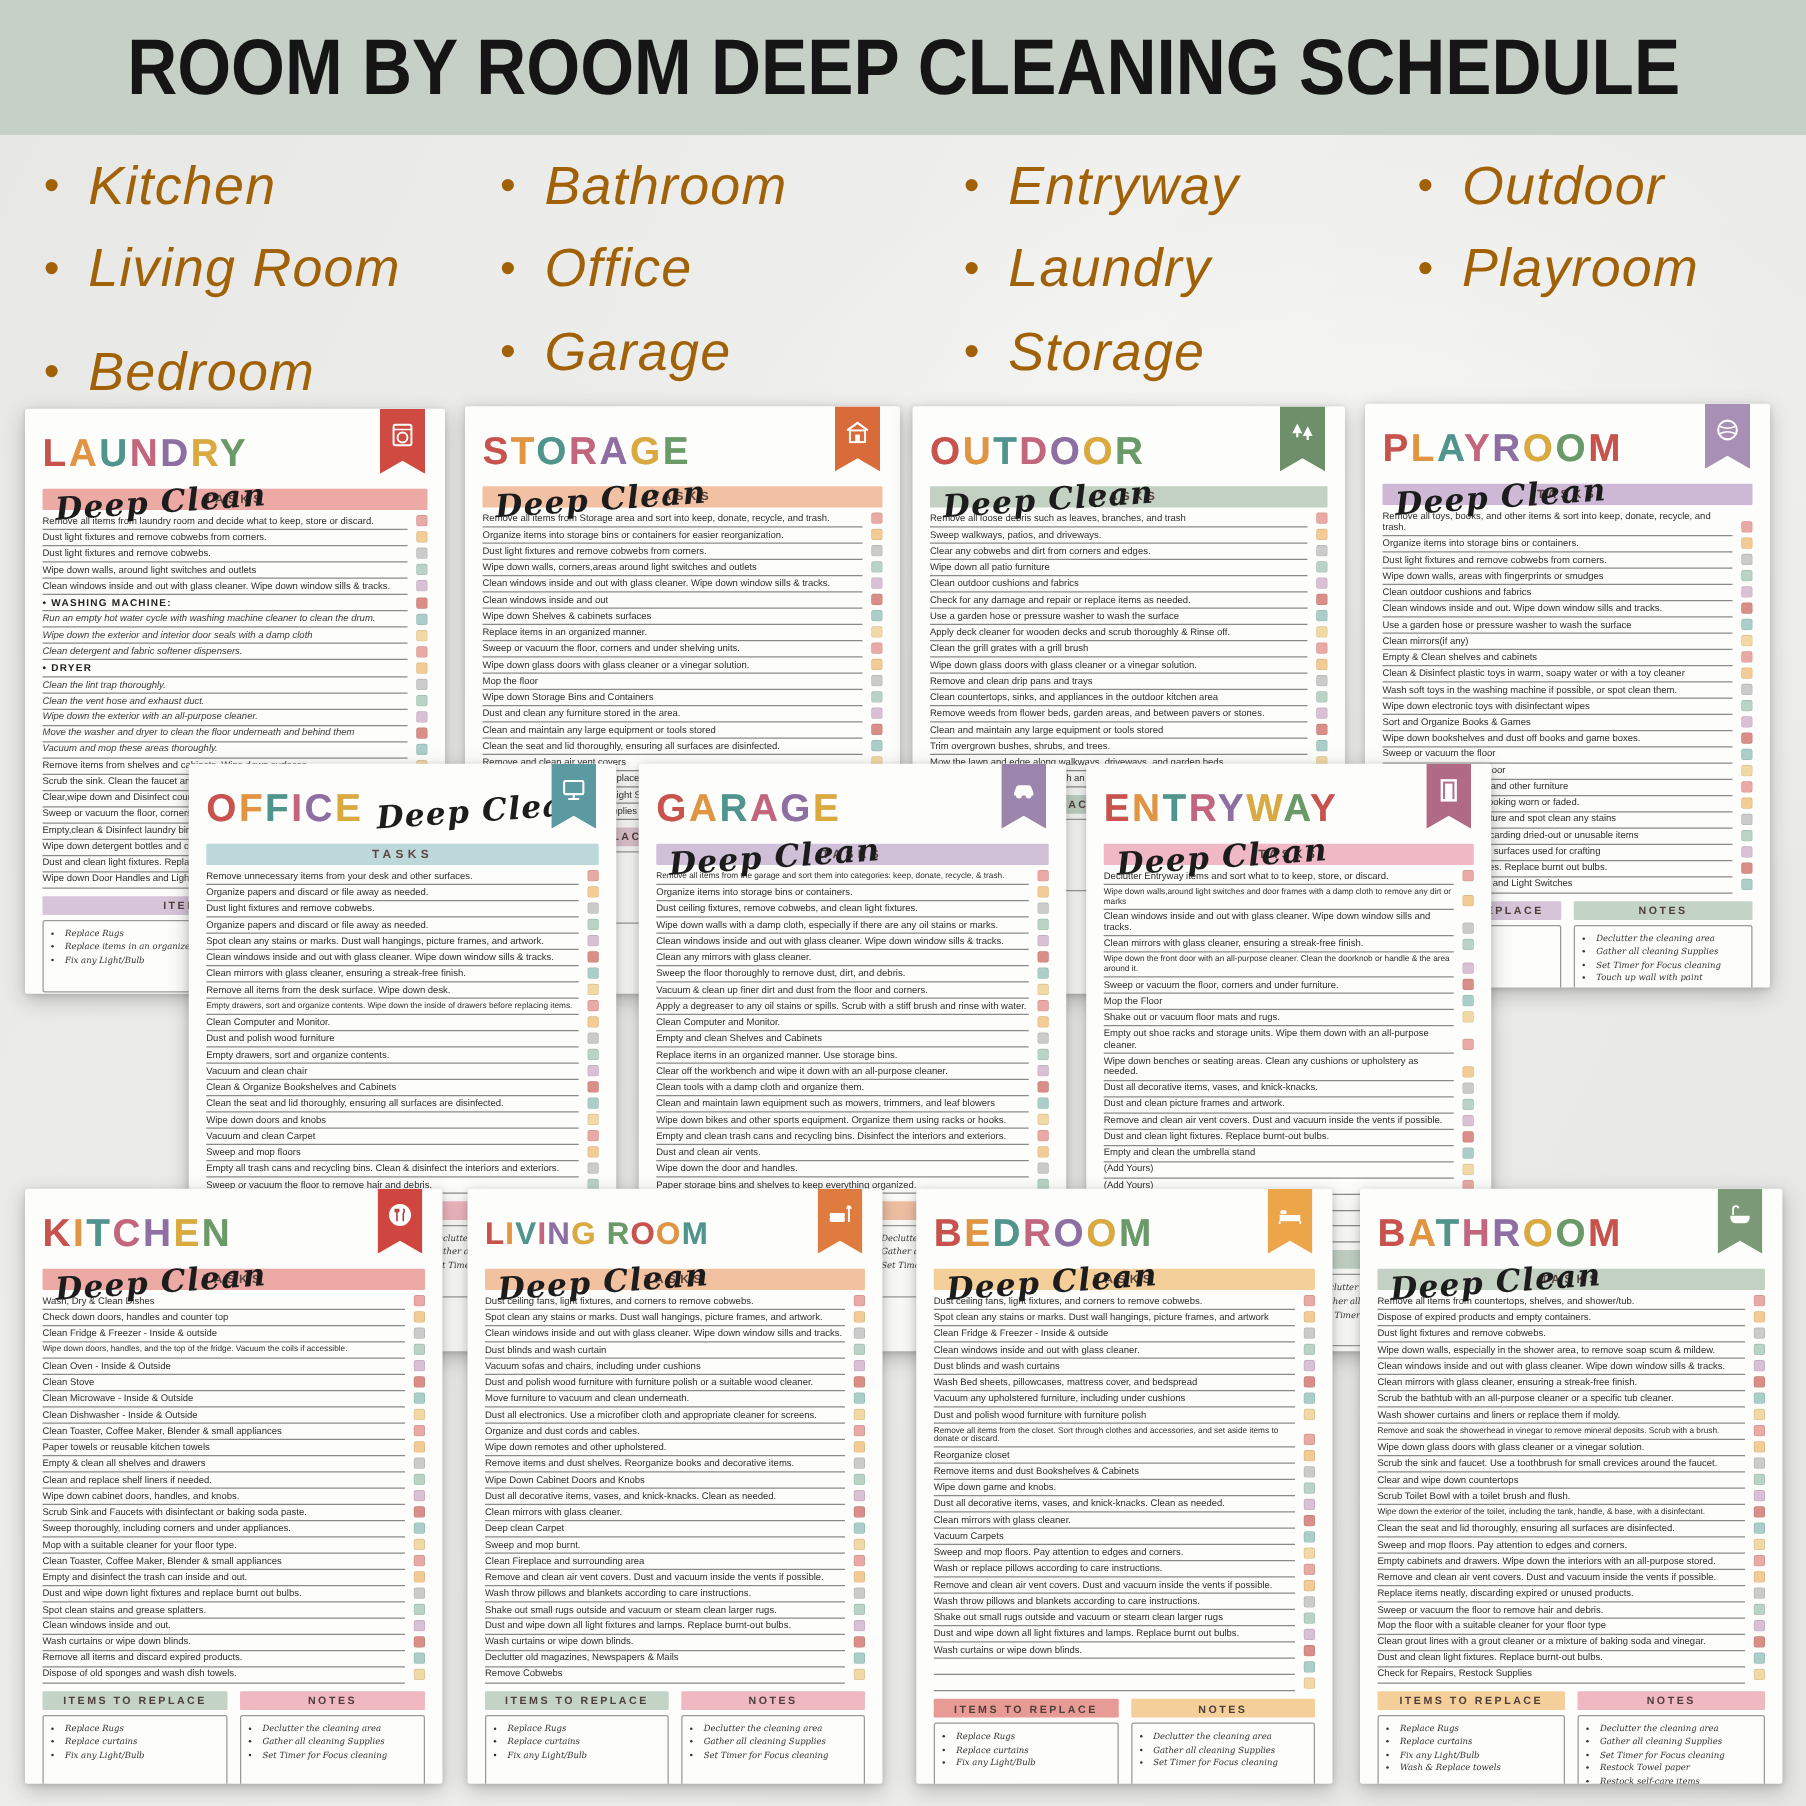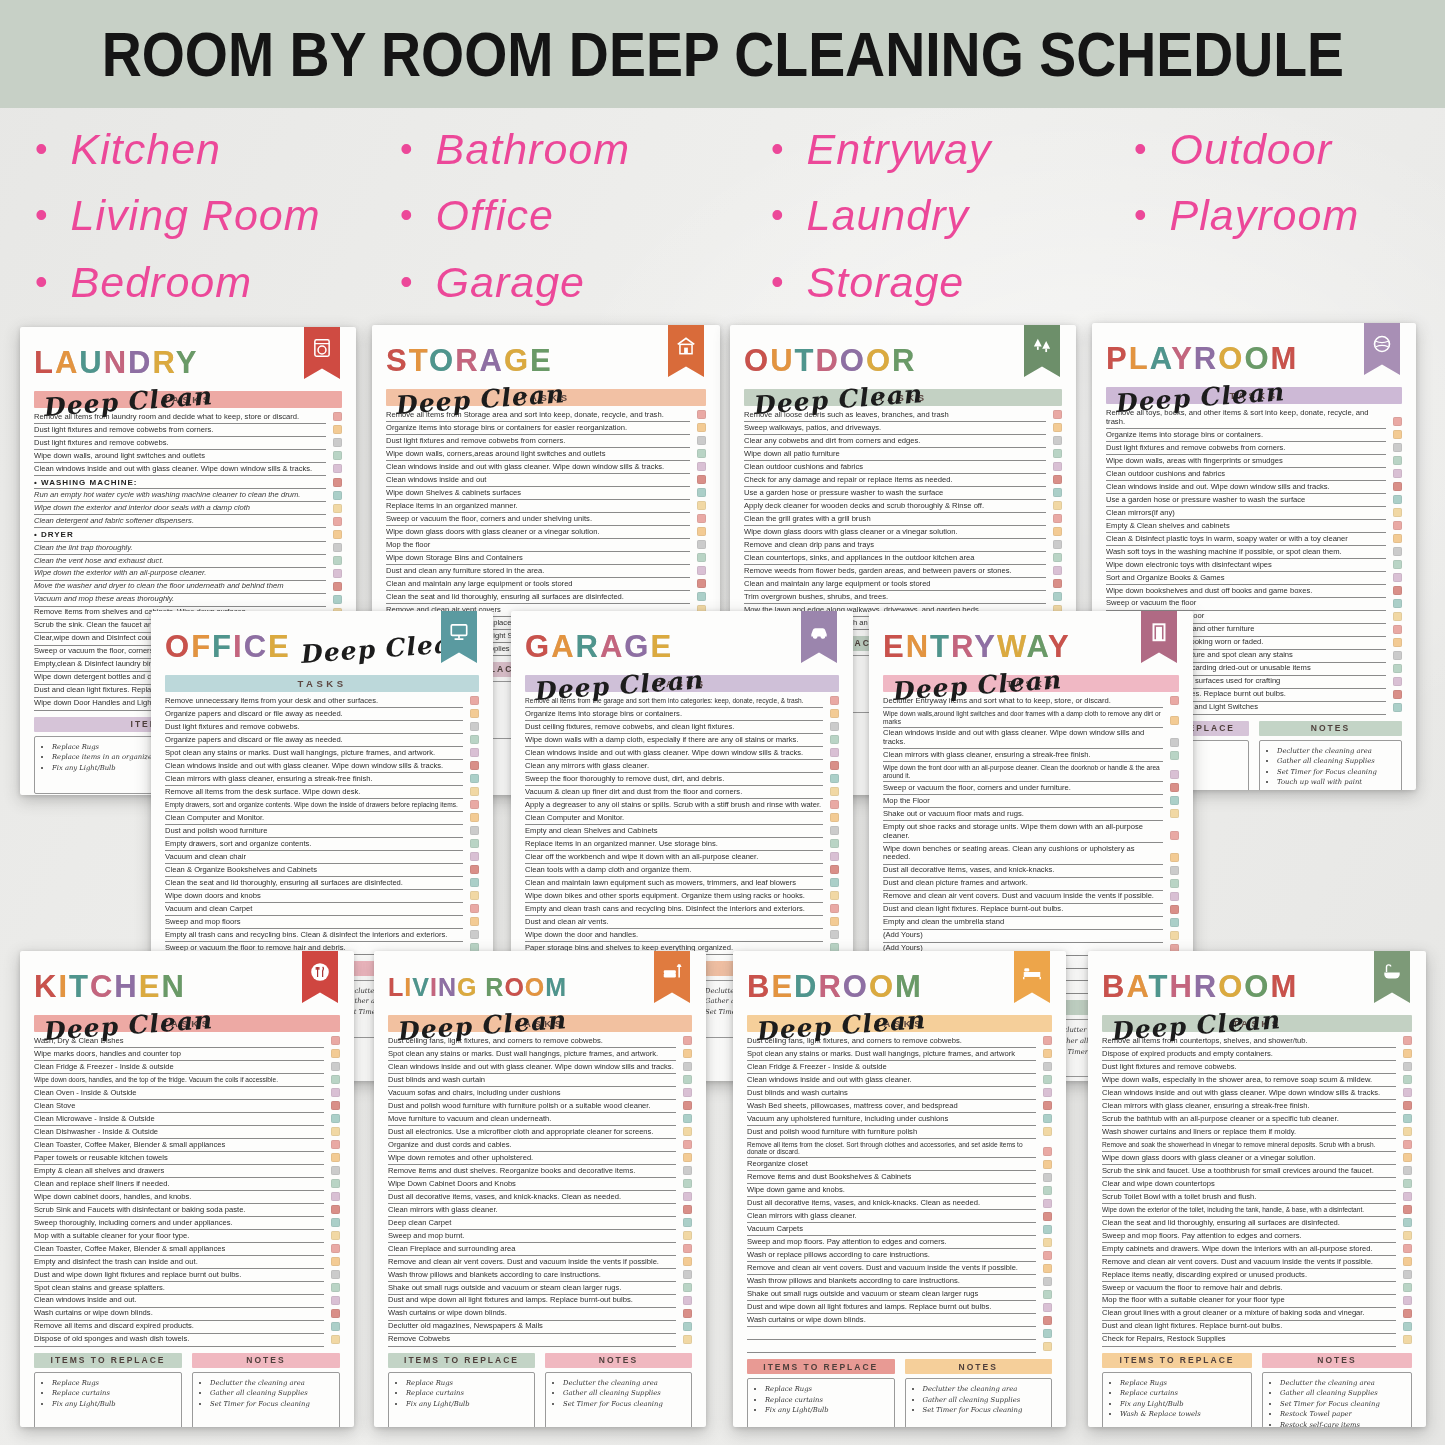--- a/index.html
+++ b/index.html
@@ -16,21 +16,21 @@
     z-index:5;
   }
   #titlebar h1{
     margin:0;font-size:63px;font-weight:900;letter-spacing:0px;
     transform:scaleX(.88);transform-origin:center;
     color:#151515;white-space:nowrap;
     font-family:"Liberation Sans",sans-serif;
   }
   .room-item{
     position:absolute;font-style:italic;font-weight:300;
-    font-size:43px;color:#ec4899;letter-spacing:1px;
+    font-size:43px;color:#a16207;letter-spacing:1px;
     font-family:"Liberation Sans",sans-serif;white-space:nowrap;
   }
   .room-item .bullet{font-style:normal;margin-right:22px;font-size:36px;vertical-align:3px;}
   .card{
     position:absolute;background:#fdfdfc;border-radius:2px;
     box-shadow:0 5px 16px rgba(60,60,60,.30), 0 1px 4px rgba(60,60,60,.18);
     padding:12px 14px 10px 14px;box-sizing:border-box;overflow:hidden;
   }
   .card-head{position:relative;height:50px;margin-bottom:2px;}
   .card-title{
@@ -86,21 +86,21 @@
 </head>
 <body>
 
 <div id="titlebar" style="background: rgb(199, 208, 198);">
   <h1>ROOM BY ROOM DEEP CLEANING SCHEDULE</h1>
 </div>
 
 <div id="room-list">
     <div class="room-item" style="left: 35px; top: 125px;"><span class="bullet">•</span><span>Kitchen</span></div>
     <div class="room-item" style="left: 35px; top: 191px;"><span class="bullet">•</span><span>Living Room</span></div>
-    <div class="room-item" style="left: 35px; top: 258px;"><span class="bullet">•</span><span>Bedroom</span></div>
+    <div class="room-item" style="left: 35px; top: 274px;"><span class="bullet">•</span><span>Bedroom</span></div>
     <div class="room-item" style="left: 400px; top: 125px;"><span class="bullet">•</span><span>Bathroom</span></div>
     <div class="room-item" style="left: 400px; top: 191px;"><span class="bullet">•</span><span>Office</span></div>
     <div class="room-item" style="left: 400px; top: 258px;"><span class="bullet">•</span><span>Garage</span></div>
     <div class="room-item" style="left: 771px; top: 125px;"><span class="bullet">•</span><span>Entryway</span></div>
     <div class="room-item" style="left: 771px; top: 191px;"><span class="bullet">•</span><span>Laundry</span></div>
     <div class="room-item" style="left: 771px; top: 258px;"><span class="bullet">•</span><span>Storage</span></div>
     <div class="room-item" style="left: 1134px; top: 125px;"><span class="bullet">•</span><span>Outdoor</span></div>
     <div class="room-item" style="left: 1134px; top: 191px;"><span class="bullet">•</span><span>Playroom</span></div>
   </div>
 <div id="cards">
@@ -893,21 +893,21 @@
               <path d="M7.8 5.5 V10 M6.6 5.5 V8 M9 5.5 V8 M7.8 10 V14.5" stroke="#a33" stroke-width="1.1" fill="none"></path>
               <path d="M12.4 5.5 Q13.8 6.5 12.4 9 V14.5" stroke="#a33" stroke-width="1.1" fill="none"></path>
             </svg></span>
         </div></div>
       <div class="tasks-bar" style="background: rgb(237, 169, 164);">TASKS</div>
       <div class="task">
         <div class="txt">Wash, Dry &amp; Clean Dishes</div>
         <div class="box" style="background: rgb(233, 169, 164);"></div>
       </div>
       <div class="task">
-        <div class="txt">Wipe marks doors, handles and counter top</div>
+        <div class="txt">Check down doors, handles and counter top</div>
         <div class="box" style="background: rgb(243, 203, 148);"></div>
       </div>
       <div class="task">
         <div class="txt">Clean Fridge &amp; Freezer - Inside &amp; outside</div>
         <div class="box" style="background: rgb(203, 203, 203);"></div>
       </div>
       <div class="task">
         <div class="txt small">Wipe down doors, handles, and the top of the fridge. Vacuum the coils if accessible.</div>
         <div class="box" style="background: rgb(185, 212, 197);"></div>
       </div>

